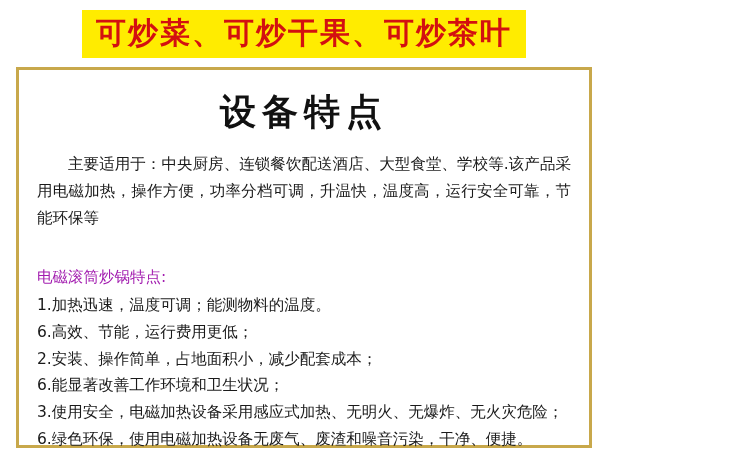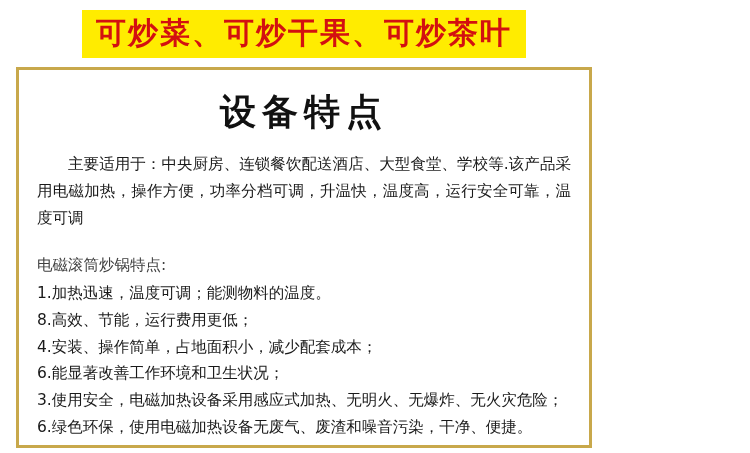--- a/index.html
+++ b/index.html
@@ -63,23 +63,23 @@
     margin: 0 0 6px 0;
   }
   .para.indent {
     text-indent: 2em;
   }
   .spacer {
     height: 14px;
   }
   .sub-head {
     font-size: 15.5px;
-    color: #404040;
+    color: #a21caf;
     line-height: 1.7;
-    margin: 0 0 2px 0;
+    margin: 12px 0 2px 0;
   }
   .list {
     list-style: none;
     margin: 0;
     padding: 0;
   }
   .list li {
     font-size: 15.5px;
     color: #1a1a1a;
     line-height: 1.72;
@@ -92,29 +92,29 @@
 
 <div class="page">
 
   <div class="banner-wrap">
     <div class="banner">可炒菜、可炒干果、可炒茶叶</div>
   </div>
 
   <div class="card">
     <div class="card-title">设备特点</div>
 
-    <p class="para indent">主要适用于：中央厨房、连锁餐饮配送酒店、大型食堂、学校等.该产品采用电磁加热，操作方便，功率分档可调，升温快，温度高，运行安全可靠，温度可调</p>
+    <p class="para indent">主要适用于：中央厨房、连锁餐饮配送酒店、大型食堂、学校等.该产品采用电磁加热，操作方便，功率分档可调，升温快，温度高，运行安全可靠，节能环保等</p>
 
     <div class="spacer"></div>
 
     <p class="sub-head">电磁滚筒炒锅特点:</p>
 
     <ul class="list">
       <li>1.加热迅速，温度可调；能测物料的温度。</li>
-      <li>8.高效、节能，运行费用更低；</li>
-      <li>4.安装、操作简单，占地面积小，减少配套成本；</li>
+      <li>6.高效、节能，运行费用更低；</li>
+      <li>2.安装、操作简单，占地面积小，减少配套成本；</li>
       <li>6.能显著改善工作环境和卫生状况；</li>
       <li>3.使用安全，电磁加热设备采用感应式加热、无明火、无爆炸、无火灾危险；</li>
       <li>6.绿色环保，使用电磁加热设备无废气、废渣和噪音污染，干净、便捷。</li>
     </ul>
   </div>
 
 </div>
 
 </body></html>

